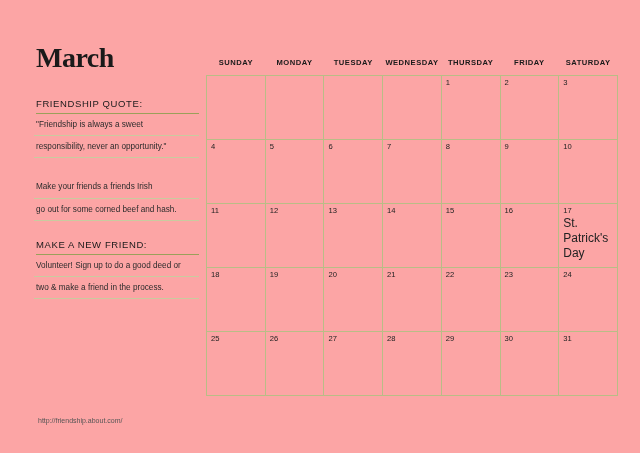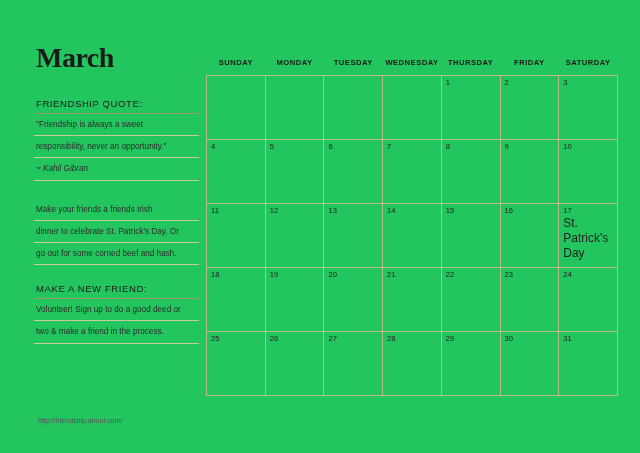--- a/index.html
+++ b/index.html
@@ -11,21 +11,21 @@
     width: 640px;
     height: 453px;
     overflow: hidden;
     font-family: "Liberation Sans", sans-serif;
   }
   .page {
     position: absolute;
     left: 0; top: 0;
     width: 640px;
     height: 453px;
-    background: #22c55e;
+    background: #fca5a5;
     box-sizing: border-box;
   }
   .sheet {
     position: absolute;
     left: 20px;
     top: 18px;
     width: 600px;
     height: 418px;
   }
 
@@ -141,25 +141,23 @@
 <div class="page">
   <div class="sheet">
 
     <div class="left">
       <h1 class="month-title">March</h1>
       <div id="sections">
           <div class="blk">
             <div class="blk-head">FRIENDSHIP QUOTE:</div>
             <div class="line">"Friendship is always a sweet</div>
             <div class="line">responsibility, never an opportunity."</div>
-            <div class="line italic">~ Kahil Gibran</div>
           </div>
           <div class="blk">
             <div class="line">Make your friends a friends Irish</div>
-            <div class="line">dinner to celebrate St. Patrick's Day. Or</div>
             <div class="line">go out for some corned beef and hash.</div>
           </div>
           <div class="blk">
             <div class="blk-head">MAKE A NEW FRIEND:</div>
             <div class="line">Volunteer! Sign up to do a good deed or</div>
             <div class="line">two &amp; make a friend in the process.</div>
           </div>
         </div>
     </div>
 

